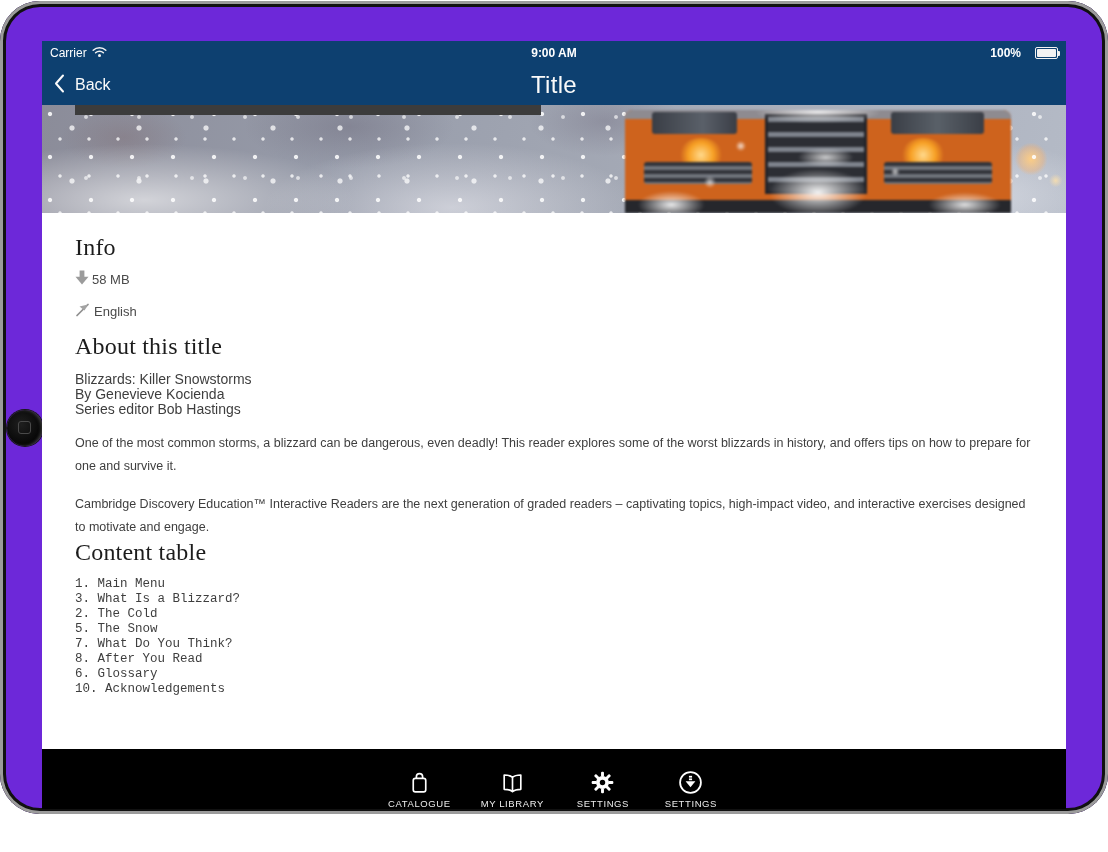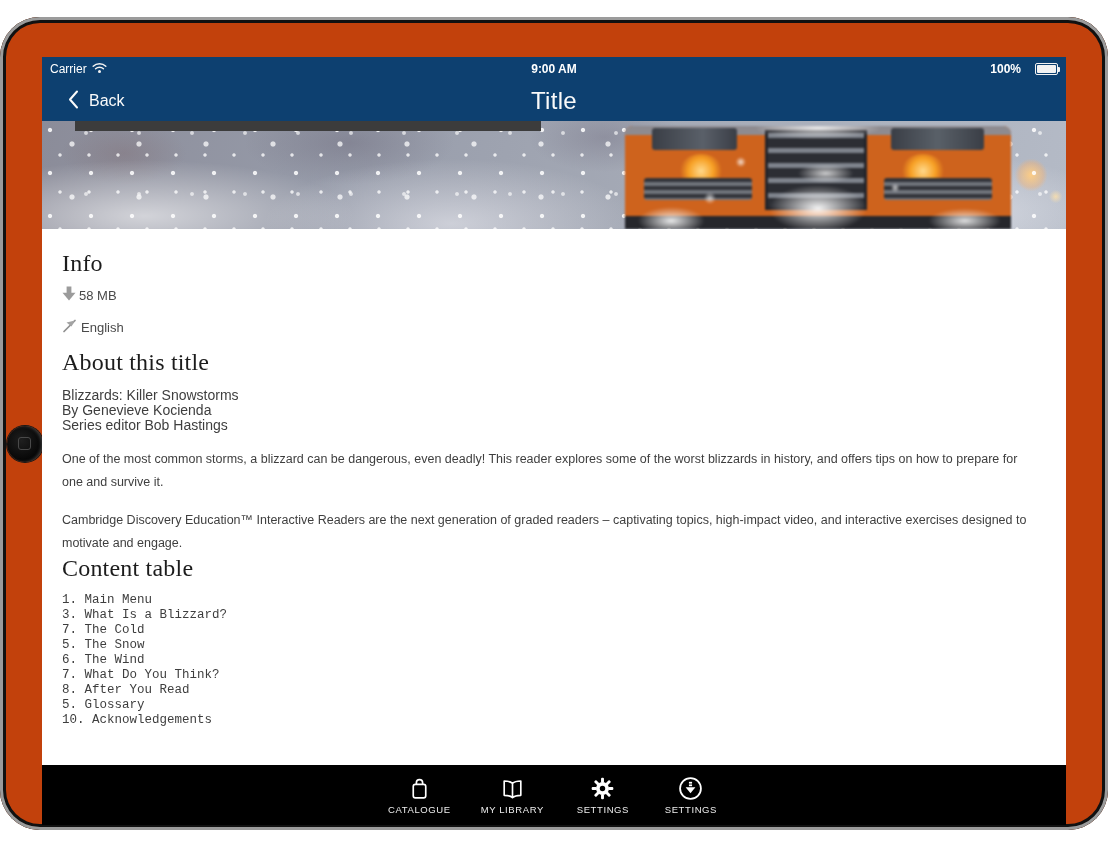--- a/index.html
+++ b/index.html
@@ -1,38 +1,38 @@
 <!DOCTYPE html>
 <html><head>
 <meta charset="utf-8">
 <style>
   html,body{margin:0;padding:0;background:#fff;width:1108px;height:852px;overflow:hidden;
     font-family:"Liberation Sans",sans-serif;-webkit-font-smoothing:antialiased;}
 
   
-  .device{position:absolute;left:0;top:17px;width:1108px;height:813px;background:#c2410c;
+  .device{position:absolute;left:0;top:1px;width:1108px;height:813px;background:#6d28d9;
     border-radius:40px;box-shadow:inset 0 0 0 3px #9b9b9b, inset 0 0 0 6px #111;}
   .home-button{position:absolute;left:7px;top:409px;width:36px;height:36px;border-radius:50%;
     background:radial-gradient(circle at 40% 40%, #1f1f1f, #050505 70%);
     box-shadow:inset -2px 0 3px rgba(120,120,120,.45), 0 0 0 1px #181818;cursor:pointer;}
   .home-button .sq{position:absolute;left:11px;top:11px;width:11px;height:11px;border:1.5px solid #4a4a4a;border-radius:3px;}
 
   
   .screen{position:absolute;left:42px;top:40px;width:1024px;height:768px;background:#ffffff;overflow:hidden;display:flex;flex-direction:column;}
 
   
   .chrome{background:#0d4070;color:#fff;flex:0 0 auto;position:relative;z-index:5;}
   .status-bar{height:24px;display:flex;align-items:center;padding:0 8px;font-size:12px;}
   .status-left{display:flex;align-items:center;gap:5px;width:200px;}
   .status-center{flex:1;text-align:center;font-weight:bold;}
   .status-right{width:200px;display:flex;justify-content:flex-end;align-items:center;gap:14px;font-weight:bold;}
   .battery{width:21px;height:10px;border:1px solid #f2f2f2;border-radius:2px;position:relative;}
   .battery .fill{position:absolute;inset:1px;background:#f2f2f2;border-radius:1px;}
   .battery .nub{position:absolute;right:-3px;top:2.5px;width:2px;height:5px;background:#f2f2f2;border-radius:0 1px 1px 0;}
-  .nav-bar{height:40px;display:flex;align-items:center;position:relative;padding-left:14px;}
+  .nav-bar{height:40px;display:flex;align-items:center;position:relative;}
   .back-button{display:flex;align-items:center;gap:10px;padding:0 12px;height:100%;cursor:pointer;}
   .back-label{font-size:16px;color:#fbfbfb;}
   .nav-title{position:absolute;left:0;right:0;text-align:center;font-size:24px;font-weight:300;letter-spacing:.3px;color:#fafafa;pointer-events:none;}
 
   
   .hero{position:relative;flex:0 0 108px;overflow:hidden;
     background:
       radial-gradient(circle 22px at 96.6% 50%, rgba(255,205,130,.95), rgba(250,180,110,.4) 55%, transparent 75%),
       radial-gradient(circle 12px at 92.6% 42%, rgba(255,248,235,.95), transparent 70%),
       radial-gradient(circle 9px at 99% 70%, rgba(255,225,170,.8), transparent 75%),
@@ -70,31 +70,31 @@
       radial-gradient(ellipse 48px 20px at 12% 92%, rgba(255,255,255,.9), transparent 70%),
       radial-gradient(ellipse 52px 18px at 88% 92%, rgba(255,255,255,.85), transparent 70%),
       radial-gradient(ellipse 40px 14px at 52% 46%, rgba(255,255,255,.75), transparent 70%),
       radial-gradient(ellipse 90px 16px at 50% 2%, rgba(255,255,255,.8), transparent 70%),
       radial-gradient(circle 7px at 30% 35%, rgba(255,255,255,.8), transparent 75%),
       radial-gradient(circle 6px at 70% 60%, rgba(255,255,255,.75), transparent 75%),
       radial-gradient(circle 8px at 22% 70%, rgba(255,255,255,.7), transparent 75%);}
   .dark-strip{position:absolute;left:33px;top:-1px;width:466px;height:11px;background:#3c3c3c;z-index:3;}
 
   
-  .content{flex:1 1 auto;background:#fff;padding:21px 33px 0 20px;color:#3e3e3e;border-radius:29px;}
+  .content{flex:1 1 auto;background:#fff;padding:21px 33px 0 33px;color:#3e3e3e;border-radius:29px;}
   h2.sec{font-family:"Liberation Serif",serif;font-weight:normal;font-size:24px;color:#1c1c1c;margin:0 0 9px 0;letter-spacing:.2px;}
   .meta-row{display:flex;align-items:center;gap:3px;font-size:13px;color:#4a4a4a;margin:0 0 13px 0;}
   .about-head{margin-top:29px;}
   .credits{font-size:14px;line-height:15px;margin:12px 0 0 0;}
   .para{font-size:12.5px;line-height:23px;margin:15px 0 0 0;max-width:975px;}
   .ct-head{margin-top:27px;}
   .toc{list-style:none;margin:11px 0 0 0;padding:0;font-size:12.5px;line-height:15px;color:#3e3e3e;font-family:Liberation Mono, monospace;}
 
   
-  .tab-bar{flex:0 0 60px;background:#000;display:flex;justify-content:center;align-items:center;gap:30px;}
+  .tab-bar{flex:0 0 60px;background:#000;display:flex;justify-content:center;align-items:flex-end;gap:30px;}
   .tab-item{display:flex;flex-direction:column;align-items:center;gap:3px;cursor:pointer;min-width:58px;}
   .tab-item svg{display:block;}
   .tab-label{font-size:9.5px;color:#ededed;letter-spacing:.6px;}
 </style>
 </head>
 <body>
 
 <div class="device">
   <div class="home-button">
       <div class="sq"></div>
@@ -184,26 +184,25 @@
         <div>By Genevieve Kocienda</div>
         <div>Series editor Bob Hastings</div>
       </div>
       <p class="para">One of the most common storms, a blizzard can be dangerous, even deadly! This reader explores some of the worst blizzards in history, and offers tips on how to prepare for one and survive it.</p>
       <p class="para">Cambridge Discovery Education™ Interactive Readers are the next generation of graded readers – captivating topics, high-impact video, and interactive exercises designed to motivate and engage.</p>
 
       <h2 class="sec ct-head">Content table</h2>
       <ul class="toc">
         <li>1. Main Menu</li>
         <li>3. What Is a Blizzard?</li>
-        <li>7. The Cold</li>
+        <li>2. The Cold</li>
         <li>5. The Snow</li>
-        <li>6. The Wind</li>
         <li>7. What Do You Think?</li>
         <li>8. After You Read</li>
-        <li>5. Glossary</li>
+        <li>6. Glossary</li>
         <li>10. Acknowledgements</li>
       </ul>
     </div>
 
     <div class="tab-bar">
 
       <div class="tab-item">
         <span>
           <svg width="25" height="25" viewBox="0 0 24 24" fill="none" stroke="#fff" stroke-width="1.6">
             <rect x="6" y="8" width="12" height="13" rx="2"></rect>

